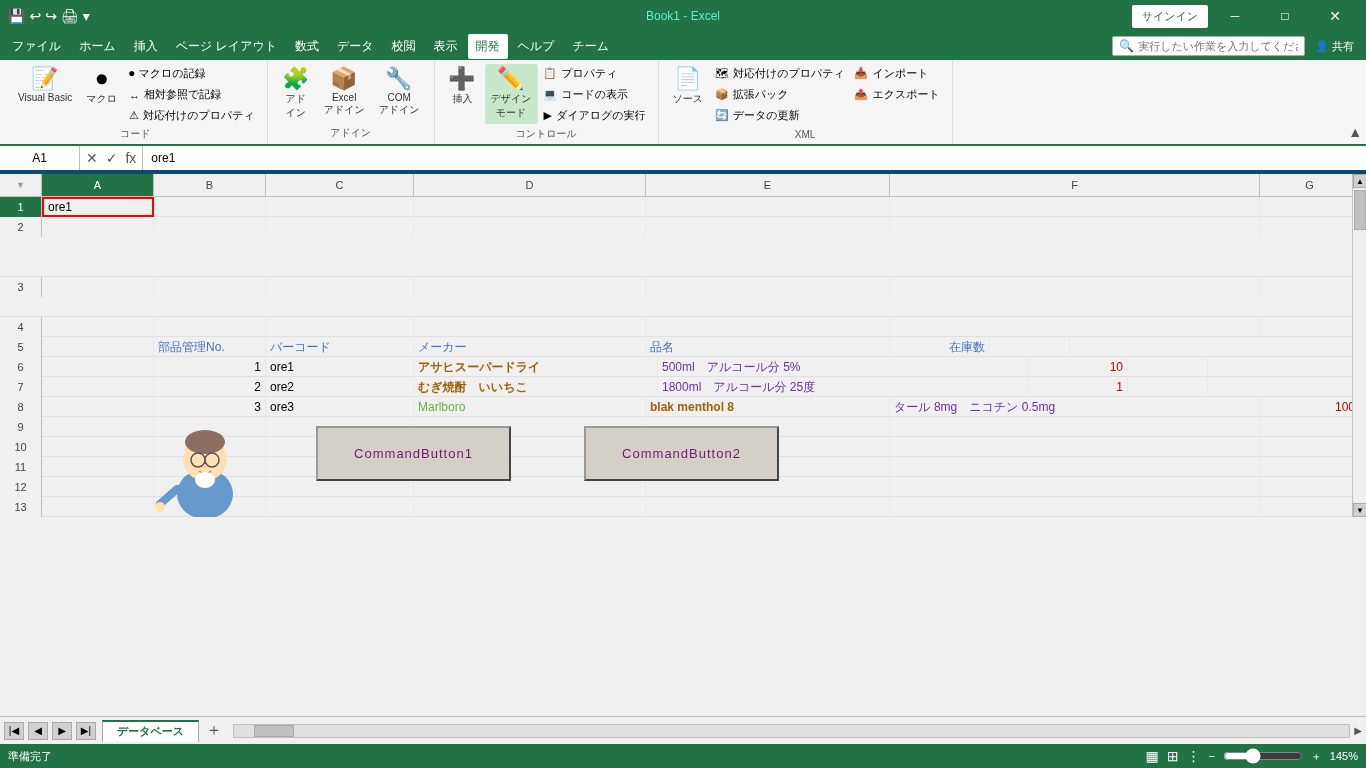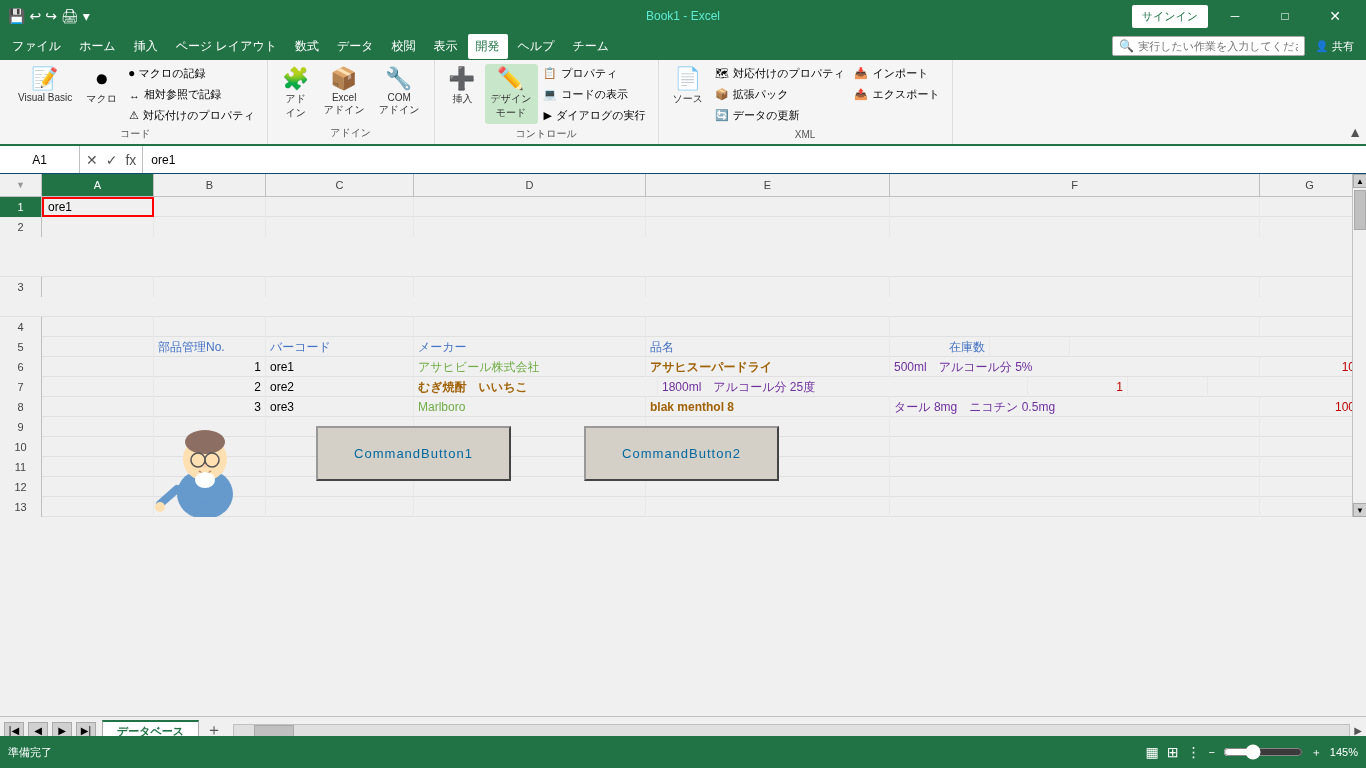--- a/index.html
+++ b/index.html
@@ -83,21 +83,21 @@
       font-size: 11px;
       white-space: nowrap;
     }
     .ribbon-col { display: flex; flex-direction: column; gap: 2px; justify-content: center; }
 
     
     #formula-bar {
       height: 28px;
       background: white;
       display: flex;
-      border-bottom: 1px solid #0c4a6e;
+      border-bottom: 4px solid #0c4a6e;
       padding: 0;
     }
     #name-box {
       width: 80px;
       height: 100%;
       border: none;
       border-right: 1px solid #c0c0c0;
       padding: 0 6px;
       font-size: 12px;
       text-align: center;
@@ -191,21 +191,21 @@
     .col-f { width: 370px; min-width: 370px; }
     .col-g { width: 100px; min-width: 100px; }
     .col-h { width: 80px; min-width: 80px; }
 
     
     .cmd-button {
       position: absolute;
       background: #d4d0c8;
       border: 2px outset #999;
       font-size: 13px;
-      color: #0369a1;
+      color: #701a75;
       display: flex;
       align-items: center;
       justify-content: center;
       cursor: pointer;
       pointer-events: all;
       letter-spacing: 1px;
     }
 
     
     .char-img {
@@ -237,21 +237,21 @@
       display: flex;
       align-items: center;
       color: #217346;
       font-weight: bold;
     }
     .sheet-tab.active { background: white; border-top: 2px solid #217346; }
     .add-sheet-btn { width: 22px; height: 22px; background: transparent; border: none; font-size: 16px; cursor: pointer; color: #555; margin-left: 4px; }
 
     
     #status-bar {
-      height: 32px;
+      height: 24px;
       background: #217346;
       display: flex;
       align-items: center;
       justify-content: space-between;
       padding: 0 8px;
       color: white;
       font-size: 11px;
       position: absolute;
       bottom: 0;
       left: 0;
@@ -523,21 +523,20 @@
       <div class="cell col-e header-cell">品名</div>
       <div class="cell col-g header-cell num-right">在庫数</div>
       <div class="cell col-h"></div>
     </div>
 
     <div class="sheet-row">
       <div class="row-num">6</div>
       <div class="cell col-a"></div>
       <div class="cell col-b num-right">1</div>
       <div class="cell col-c">ore1</div>
-      <div class="cell col-d maker-color">アサヒビール株式会社</div>
       <div class="cell col-e product-color">アサヒスーパードライ</div>
       <div class="cell col-f spec-color">500ml　アルコール分 5%</div>
       <div class="cell col-g stock-color num-right">10</div>
       <div class="cell col-h"></div>
     </div>
 
     <div class="sheet-row">
       <div class="row-num">7</div>
       <div class="cell col-a"></div>
       <div class="cell col-b num-right">2</div>

